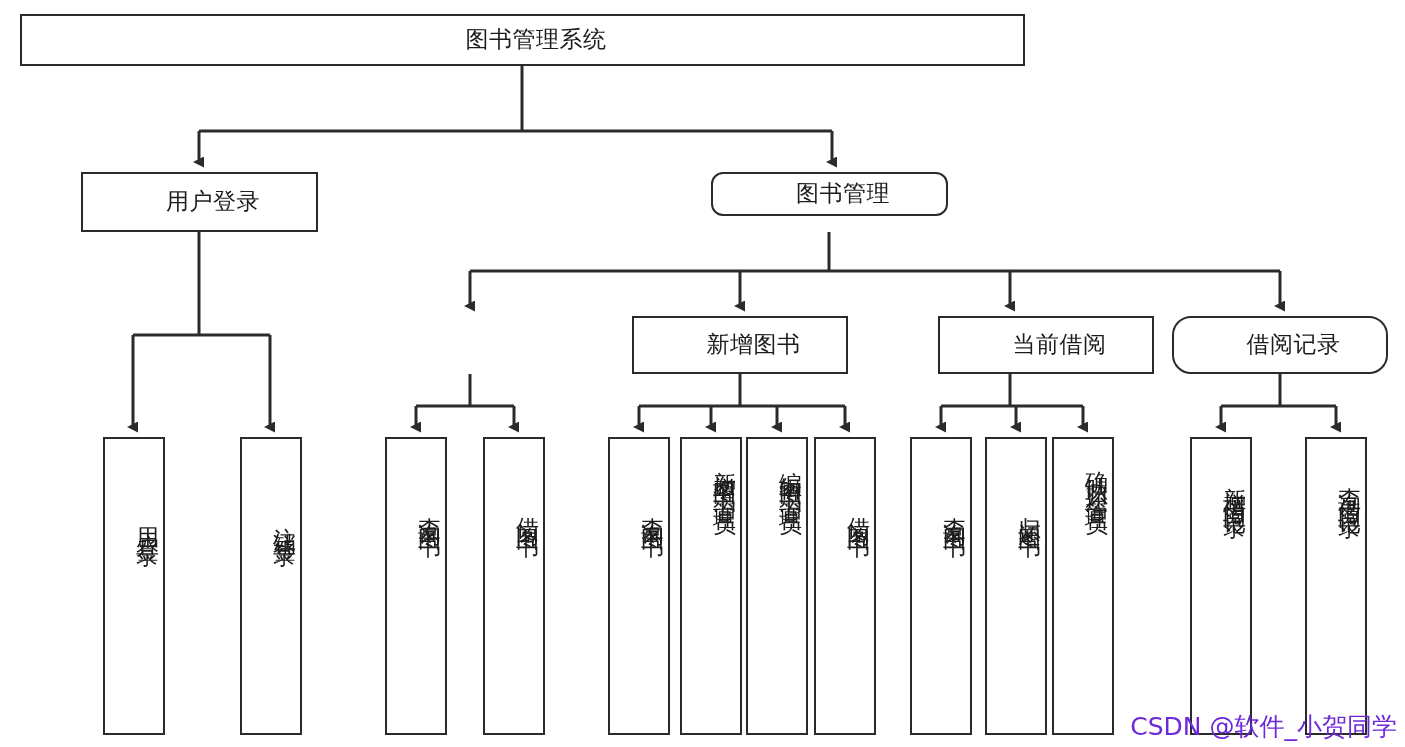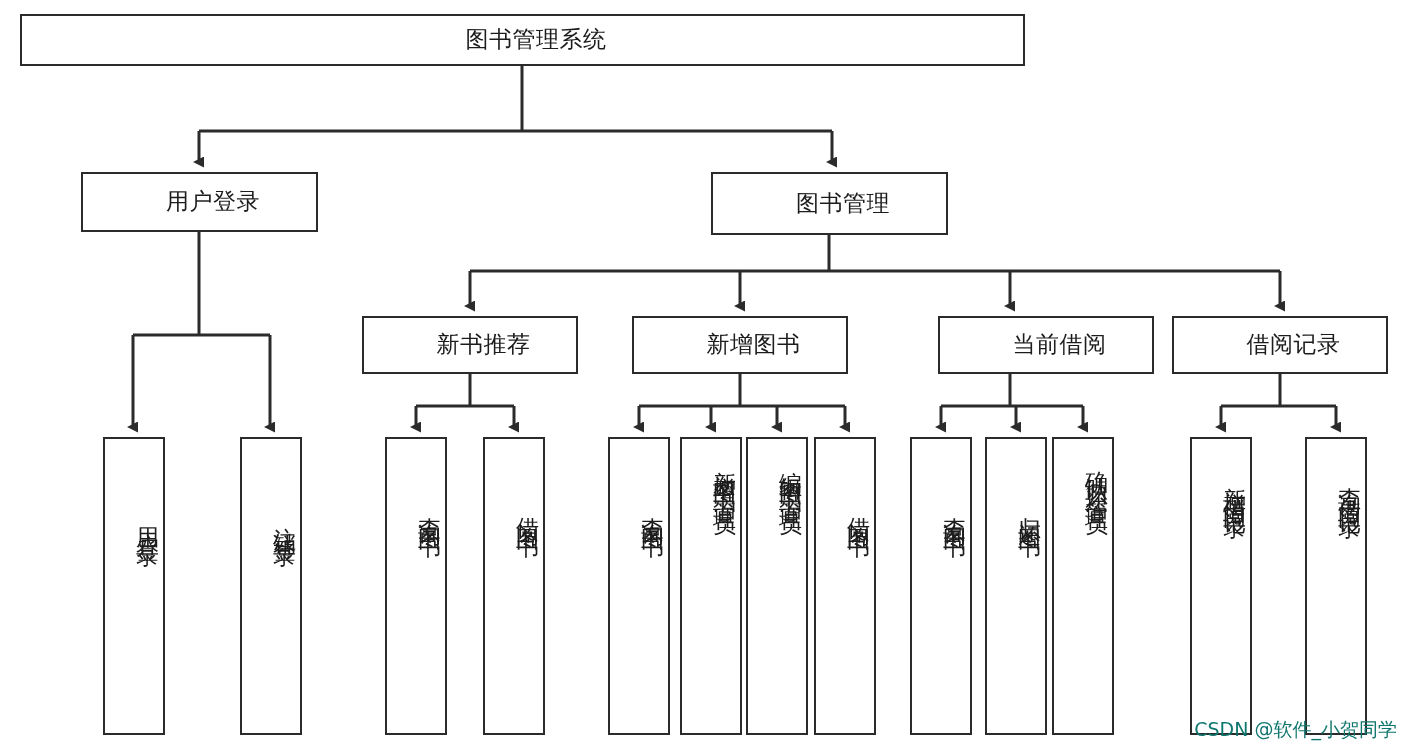--- a/index.html
+++ b/index.html
@@ -61,22 +61,22 @@
     width: 100%;
     height: 100%;
     display: flex;
     justify-content: center;
     align-items: flex-start;
   }
   .watermark {
     position: absolute;
     right: 8px;
     bottom: 4px;
-    font-size: 19px;
-    color: #0f766e;
+    font-size: 25px;
+    color: #6d28d9;
     white-space: nowrap;
     font-family: "DejaVu Sans", "Liberation Sans", sans-serif;
   }
 </style>
 </head>
 <body>
 
 <div id="canvas">
 
   <svg id="diagram-svg" viewBox="0 0 1405 747" xmlns="http://www.w3.org/2000/svg">
@@ -129,34 +129,31 @@
     </g>
   </svg>
 
   <div class="node h" style="left:20px; top:14px; width:1005px; height:52px;">
     <span>图书管理系统</span>
   </div>
 
   <div class="node h" style="left:81px; top:172px; width:237px; height:60px;">
     <span>用户登录</span>
   </div>
-  <div class="node h" style="left:711px; top:172px; width:237px; height:63px;">
+  <div class="node h" style="left:711px; top:172px; width:237px; height:44px;border-radius:12px;">
     <span>图书管理</span>
   </div>
 
-  <div class="node h" style="left:362px; top:316px; width:216px; height:58px;">
-    <span>新书推荐</span>
-  </div>
   <div class="node h" style="left:632px; top:316px; width:216px; height:58px;">
     <span>新增图书</span>
   </div>
   <div class="node h" style="left:902px; top:316px; width:216px; height:58px;margin-left:36px;">
     <span>当前借阅</span>
   </div>
-  <div class="node h" style="left:1172px; top:316px; width:216px; height:58px;">
+  <div class="node h" style="left:1172px; top:316px; width:216px; height:58px;border-radius:19px;">
     <span>借阅记录</span>
   </div>
 
   <div class="node v" style="left:103px; top:437px; width:62px; height:298px;">
     <div class="vwrap" style="padding-top:62px;">
       <span class="vtext">用户登录</span>
     </div>
   </div>
 
   <div class="node v" style="left:240px; top:437px; width:62px; height:298px;">

